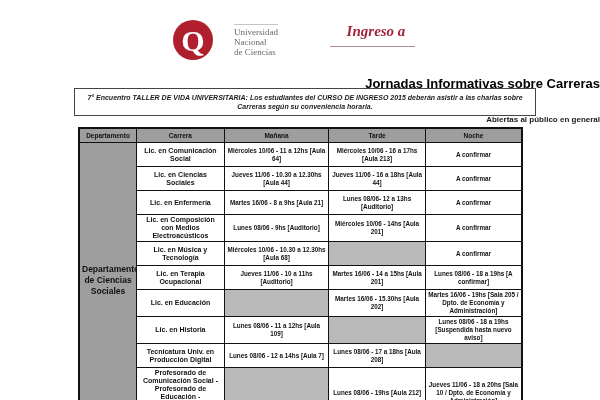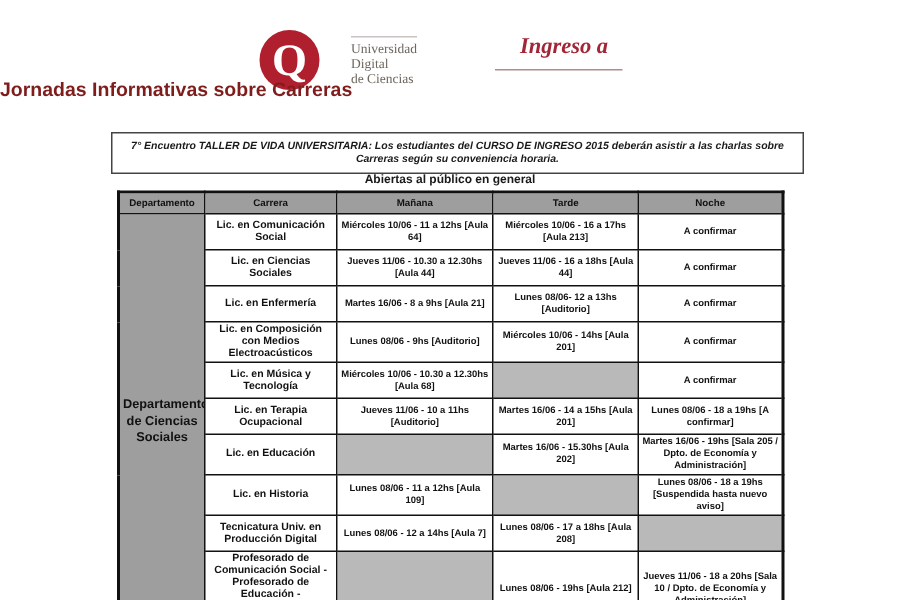--- a/index.html
+++ b/index.html
@@ -35,35 +35,35 @@
   .camp-line1,.camp-line2{
     font-family:"Liberation Serif", serif;
     font-style:italic;font-weight:bold;
     color:#a32638;
     font-size:15px;line-height:15px;
     text-align:center;
   }
   .camp-rule{margin-top:7px;border-top:1px solid #b08a8e;width:85px;}
   
   .title{
-    position:absolute;top:52px;left:0;right:0;
-    text-align:left;
-    font-size:13px;font-weight:bold;color:#7f1d1d;
+    position:absolute;top:76px;left:0;right:0;
+    text-align:right;
+    font-size:13px;font-weight:bold;color:#000000;
   }
   .notice{
     position:absolute;top:88px;left:74px;width:444px;
     border:1px solid #444444;
     padding:4px 8px;
     font-size:7px;line-height:9px;
     font-weight:bold;font-style:italic;
     text-align:center;color:#1a1a1a;
   }
   .subtitle{
     position:absolute;top:115px;left:0;right:0;
-    text-align:center;
+    text-align:right;
     font-size:8px;font-weight:bold;color:#1a1a1a;
   }
   
   table.sched{
     position:absolute;top:127px;left:78px;
     width:445px;
     border-collapse:collapse;
     table-layout:fixed;
     border:2px solid #111111;
   }
@@ -102,21 +102,21 @@
 <body>
 
 <div class="page">
 
   <div class="logo-group">
     <div class="logo-circle">
       <span class="logo-q">Q</span>
     </div>
     <div class="logo-text">
       <div>Universidad</div>
-      <div>Digital</div>
+      <div>Nacional</div>
       <div>de Ciencias</div>
     </div>
   </div>
 
   <div class="campaign">
     <div class="camp-line1">Ingreso a</div>
     <div class="camp-rule"></div>
   </div>
 
   <div class="title">Jornadas Informativas sobre Carreras</div>

